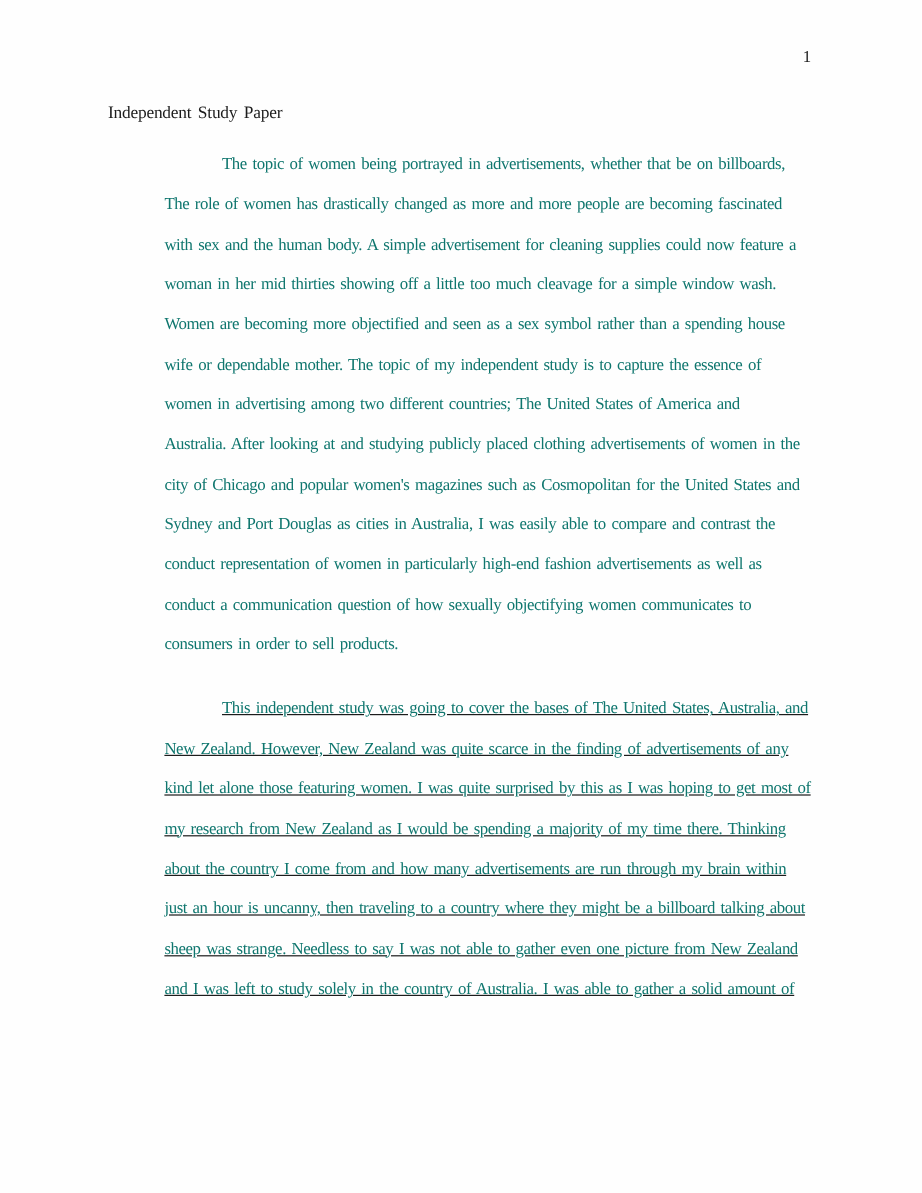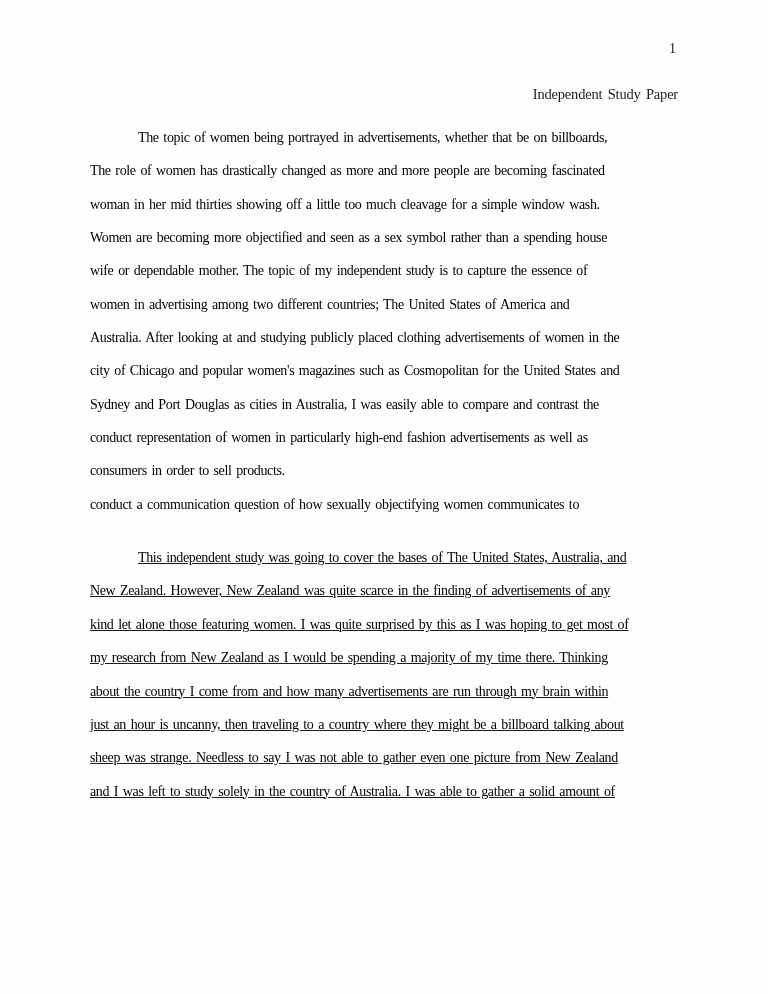--- a/index.html
+++ b/index.html
@@ -22,21 +22,21 @@
     left: 669px;
     font-size: 14px;
     line-height: 18px;
     color: #222222;
   }
   .doc-title {
     position: absolute;
     top: 84px;
     left: 90px;
     width: 588px;
-    text-align: right;
+    text-align: left;
     font-size: 14.5px;
     line-height: 20px;
     letter-spacing: -0.2px;
     word-spacing: 2px;
     color: #1c1c1c;
   }
   .doc-body {
     position: absolute;
     top: 121px;
     left: 90px;
@@ -49,48 +49,50 @@
     margin-top: 20px;
     text-decoration: underline;
   }
   .text-line {
     height: 33.35px;
     line-height: 33.35px;
     font-size: 14px;
     letter-spacing: -0.35px;
     word-spacing: 1.5px;
     white-space: nowrap;
-    color: #000000;
+    color: #0f766e;
+    margin-left: 47px;
   }
   .text-line.indent {
     text-indent: 48px;
   }
 </style>
 </head>
 <body>
 
 <div class="page">
   <div class="page-number">1</div>
 
   <div class="doc-title">Independent Study Paper</div>
 
   <div class="doc-body" id="doc-body">
       <div class="paragraph">
         <div class="text-line indent">The topic of women being portrayed in advertisements,  whether that be on billboards,</div>
         <div class="text-line">The role of women has drastically  changed  as more  and more  people are becoming  fascinated</div>
+        <div class="text-line">with  sex and the human  body. A simple  advertisement  for cleaning  supplies  could  now feature  a</div>
         <div class="text-line">woman  in her mid  thirties  showing  off  a little  too much  cleavage  for a simple  window  wash.</div>
         <div class="text-line">Women  are becoming  more  objectified  and seen as a sex symbol  rather  than  a spending  house</div>
         <div class="text-line">wife  or dependable  mother.  The topic of my  independent  study  is to capture  the essence  of</div>
         <div class="text-line">women  in advertising  among  two different  countries;  The United  States of America  and</div>
         <div class="text-line">Australia.  After looking  at and studying  publicly  placed clothing  advertisements  of women  in the</div>
         <div class="text-line">city of Chicago  and popular  women's  magazines  such as Cosmopolitan  for the  United  States and</div>
         <div class="text-line">Sydney  and Port Douglas  as cities  in Australia,  I was easily  able  to compare  and contrast  the</div>
         <div class="text-line">conduct  representation  of women  in particularly  high-end  fashion  advertisements  as well  as</div>
+        <div class="text-line">conduct  a communication  question  of how  sexually  objectifying  women  communicates  to</div>
         <div class="text-line">consumers  in order  to sell  products.</div>
-        <div class="text-line">conduct  a communication  question  of how  sexually  objectifying  women  communicates  to</div>
       </div>
       <div class="paragraph">
         <div class="text-line indent">This  independent  study  was going  to cover  the bases of The United  States,  Australia,  and</div>
         <div class="text-line">New Zealand.  However,  New Zealand  was quite  scarce in the finding  of advertisements  of any</div>
         <div class="text-line">kind  let alone  those  featuring  women.  I was quite  surprised  by this  as I was hoping  to get most  of</div>
         <div class="text-line">my research  from  New Zealand  as I would  be spending  a majority  of my  time  there.  Thinking</div>
         <div class="text-line">about  the country  I come  from  and how  many  advertisements  are run through  my  brain  within</div>
         <div class="text-line">just an hour  is uncanny,  then  traveling  to a country  where  they might  be a billboard  talking  about</div>
         <div class="text-line">sheep was strange.  Needless  to say I was not able  to gather  even  one picture  from  New Zealand</div>
         <div class="text-line">and I was left  to study  solely  in the country  of Australia.  I was able  to gather  a solid  amount  of</div>

